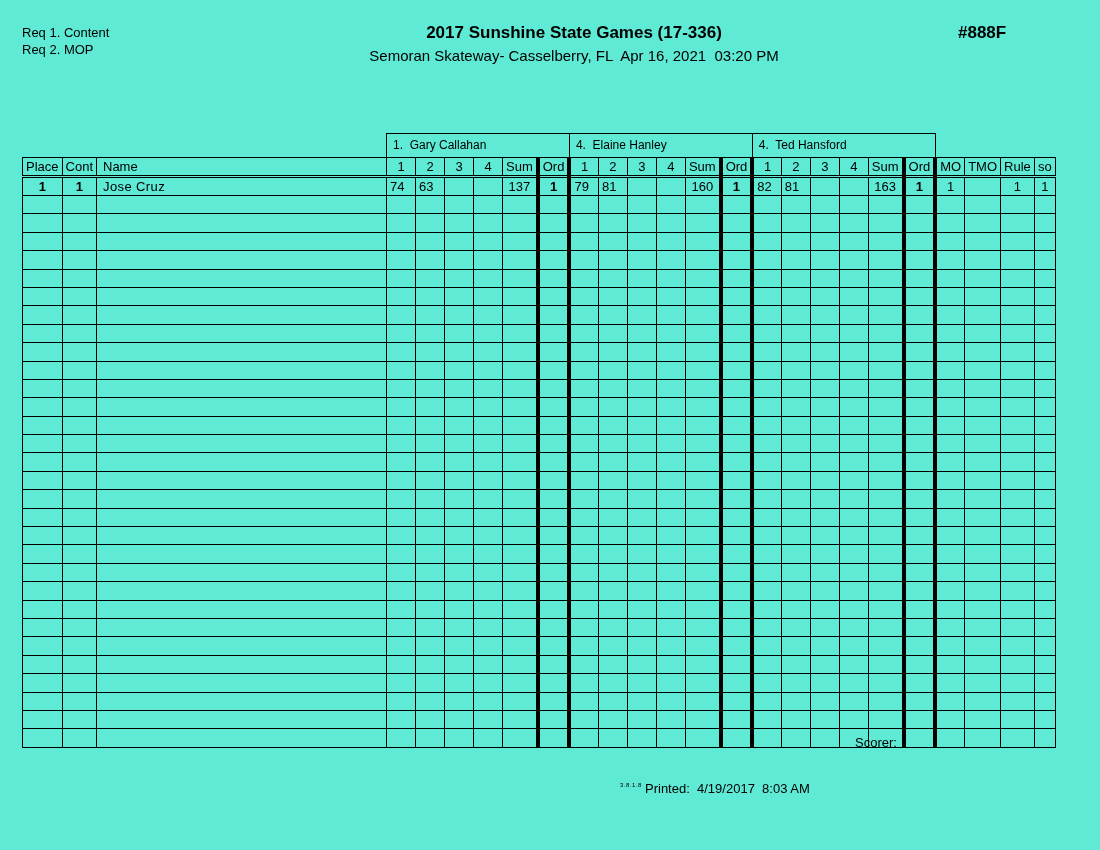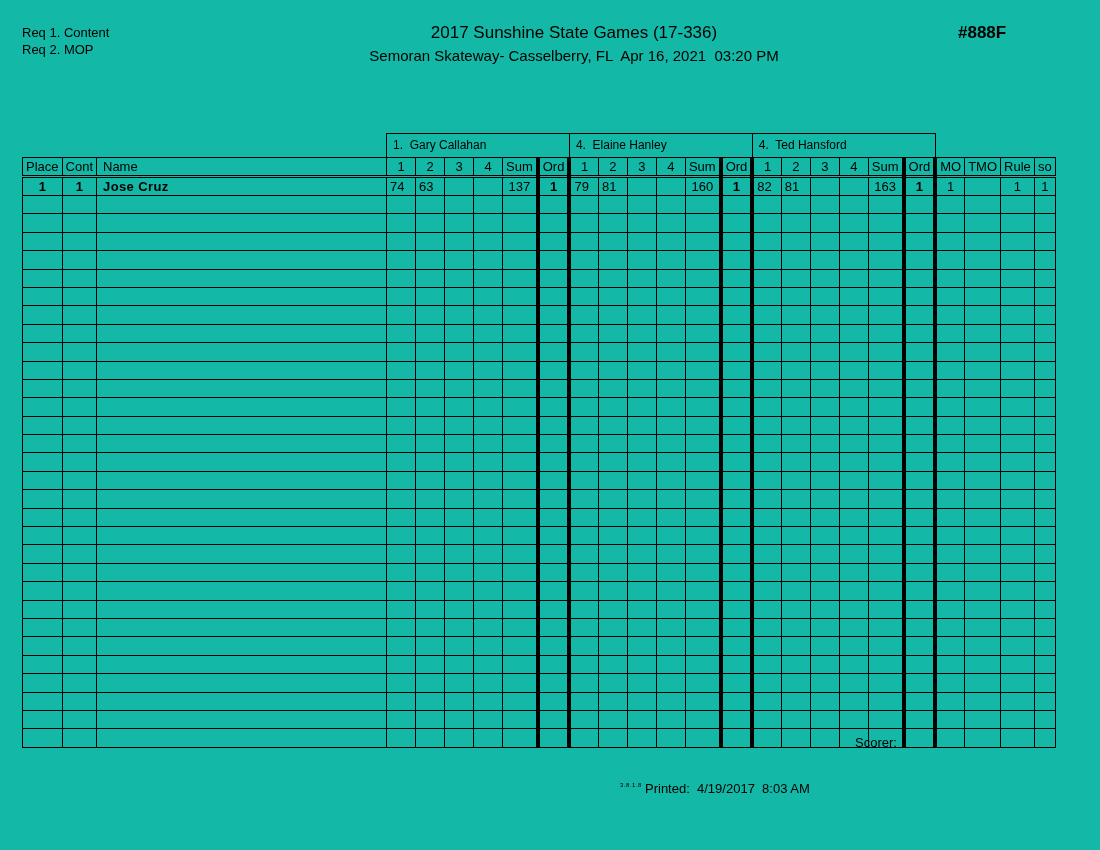--- a/index.html
+++ b/index.html
@@ -2,27 +2,27 @@
 <html><head>
 <meta charset="utf-8">
 <style>
   * { box-sizing: border-box; margin: 0; padding: 0; }
   html, body { background: #ffffff; }
   body {
     width: 1100px; height: 850px; position: relative;
     font-family: "Liberation Sans", sans-serif;
     color: #000;
   }
-  .page { position: absolute; inset: 0; background: #14b8a6; overflow: hidden; }
+  .page { position: absolute; inset: 0; background: #5eead4; overflow: hidden; }
 
   
   .req-lines { position: absolute; left: 22px; top: 24px; font-size: 13px; line-height: 17px; }
   .doc-number { position: absolute; left: 958px; top: 23px; font-size: 17px; font-weight: bold; }
   .hdr-center { position: absolute; left: 0; top: 0; width: 100%; text-align: center; }
-  .title      { margin-top: 23px; font-size: 17px; font-weight: normal; white-space: pre; margin-left: 48px; }
+  .title      { margin-top: 23px; font-size: 17px; font-weight: bold; white-space: pre; margin-left: 48px; }
   .subtitle   { margin-top: 4px;  font-size: 15px; white-space: pre; padding-left: 48px; }
   .event-title{ margin-top: 5px;  font-size: 19px; font-weight: bold; }
   .report-title{ margin-top: 5px; font-size: 16px; }
 
   
   .table-wrap { position: absolute; left: 22px; top: 133px; }
   table { border-collapse: collapse; table-layout: fixed; font-size: 13px; line-height: 13px; }
   td { padding: 0 3px; overflow: hidden; white-space: nowrap; }
   td.b  { border: 1px solid #000; }
   td.nb { border: none; }
@@ -30,21 +30,21 @@
   .jrow td.judgebox { border: 1px solid #000; font-size: 12px; white-space: pre; padding-left: 6px; vertical-align: middle; }
   .hrow td { height: 19px; border-bottom: 3px double #000; vertical-align: middle; }
   .drow td { height: 19px; vertical-align: middle; }
   .erow td { height: 18.4px; }
   td.ord { border-left: 4px solid #000; border-right: 4px solid #000; }
   td.ctr { text-align: center; }
   td.sum { text-align: center; }
   td.sc  { text-align: left; }
   td.namecol { text-align: left; padding-left: 6px; }
   td.bold { font-weight: bold; }
-  td.namebold { font-weight: bold; letter-spacing: 0.4px; margin-left: 24px; }
+  td.namebold { font-weight: normal; letter-spacing: 0.4px; margin-left: 24px; }
 
   
   .footer { position: absolute; left: 0; top: 0; width: 100%; height: 100%; pointer-events: none; }
   .version { position: absolute; left: 620px; top: 782px; font-size: 6px; letter-spacing: 0.5px; }
   .printed { position: absolute; left: 645px; top: 781px; font-size: 13px; white-space: pre; }
   .scorer  { position: absolute; left: 855px; top: 735px; font-size: 13px; }
 </style>
 </head>
 <body>
 

